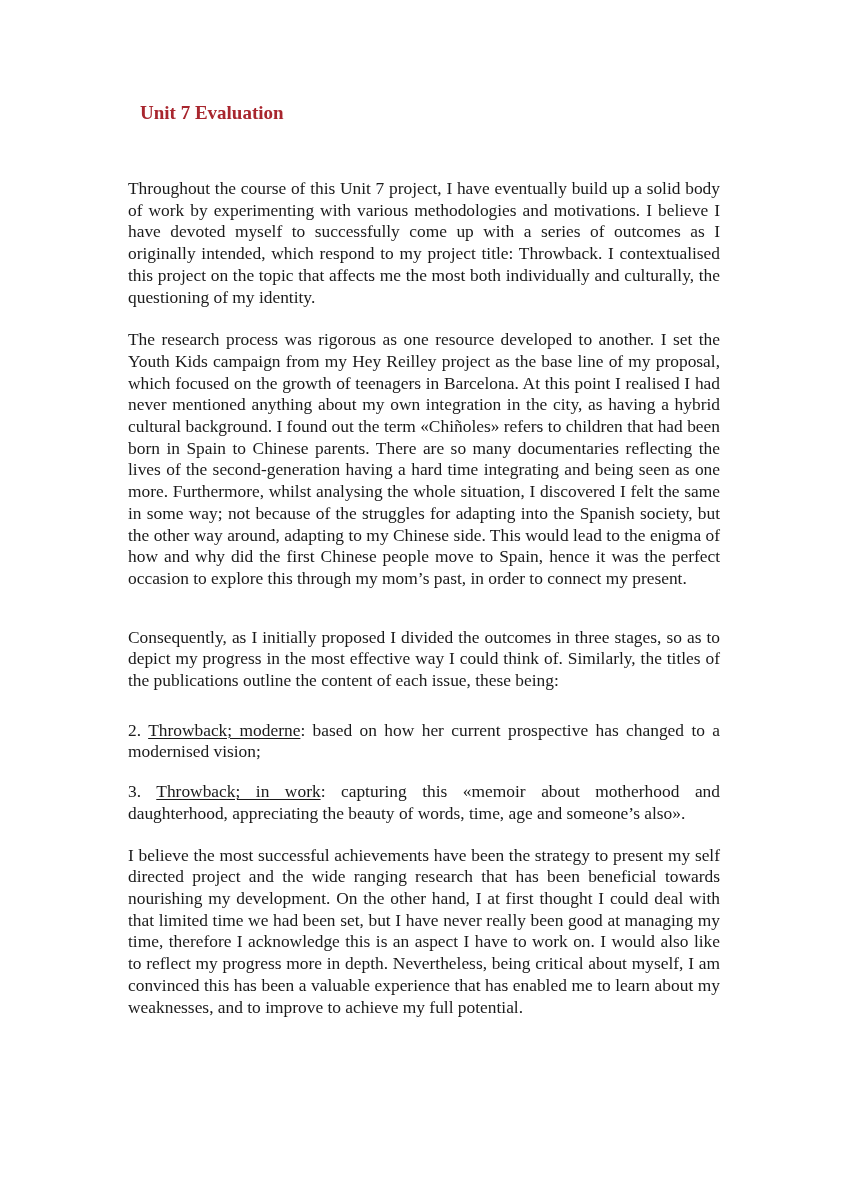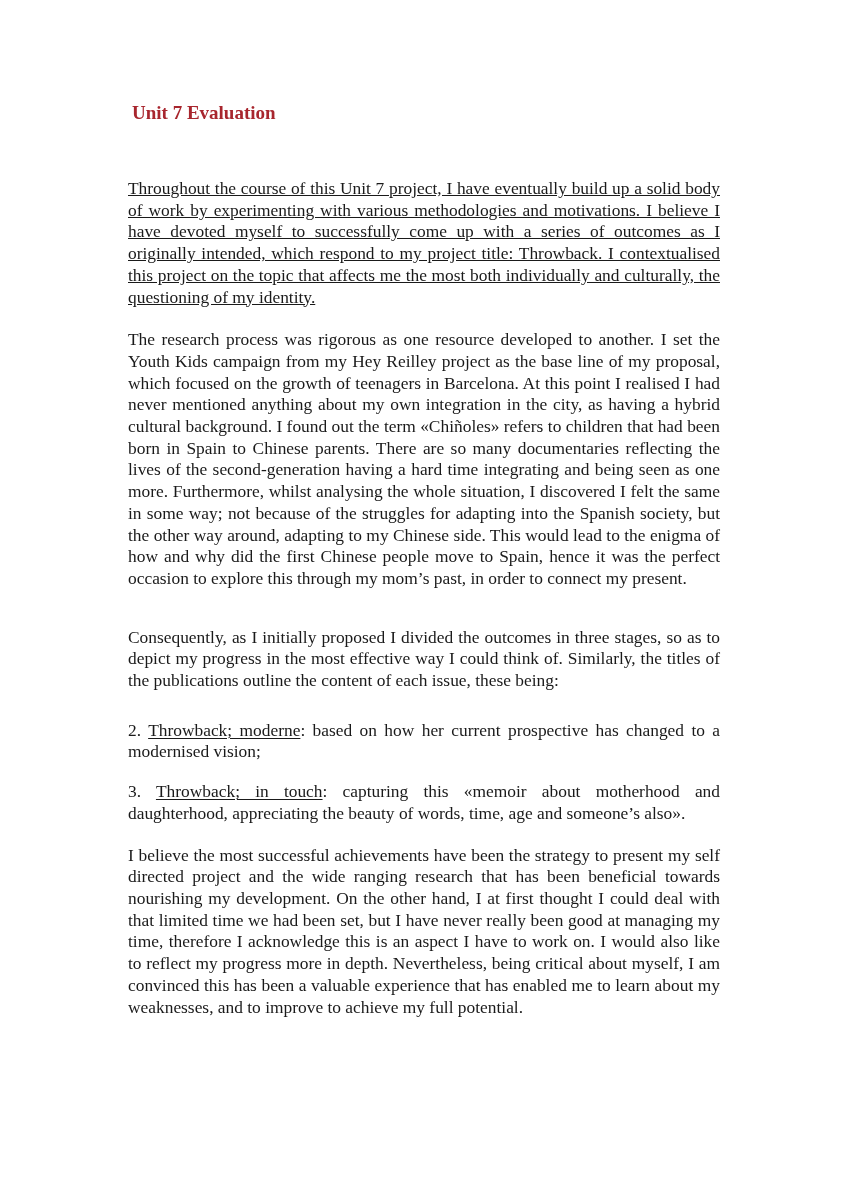--- a/index.html
+++ b/index.html
@@ -17,42 +17,42 @@
   }
   .page {
     position: absolute;
     left: 128px;
     top: 0;
     width: 592px;
   }
   .title {
     position: absolute;
     top: 101px;
-    left: 4px;
+    left: 12px;
     margin: 0;
     font-size: 19px;
     font-weight: bold;
     color: #a8262e;
     line-height: 24px;
     white-space: nowrap;
   }
   .body {
     position: absolute;
     top: 178px;
     left: 0;
     width: 592px;
   }
   p {
     margin: 0;
     font-size: 17.4px;
     line-height: 21.7px;
     text-align: justify;
     text-align-last: left;
   }
-  .p1 { margin-bottom: 21px; text-decoration: underline; }
+  .p1 { margin-bottom: 21px; }
   .p2 { margin-bottom: 37px; }
   .p3 { margin-bottom: 28px; }
   .li1 { margin-bottom: 17px; }
   .li2 { margin-bottom: 18px; }
   .li3 { margin-bottom: 20px; }
   .ul {
     text-decoration: underline;
     text-decoration-thickness: 1px;
     text-underline-offset: 2px;
   }
@@ -64,17 +64,17 @@
   <h1 class="title">Unit 7 Evaluation</h1>
 
   <div class="body">
     <p class="p1">Throughout the course of this Unit 7 project, I have eventually build up a solid body of work by experimenting with various methodologies and motivations. I believe I have devoted myself to successfully come up with a series of outcomes as I originally intended, which respond to my project title: Throwback. I contextualised this project on the topic that affects me the most both individually and culturally, the questioning of my identity.</p>
     <p class="p2">The research process was rigorous as one resource developed to another. I set the Youth Kids campaign from my Hey Reilley project as the base line of my proposal, which focused on the growth of teenagers in Barcelona. At this point I realised I had never mentioned anything about my own integration in the city, as having a hybrid cultural background. I found out the term «Chiñoles» refers to children that had been born in Spain to Chinese parents. There are so many documentaries reflecting the lives of the second-generation having a hard time integrating and being seen as one more. Furthermore, whilst analysing the whole situation, I discovered I felt the same in some way; not because of the struggles for adapting into the Spanish society, but the other way around, adapting to my Chinese side. This would lead to the enigma of how and why did the first Chinese people move to Spain, hence it was the perfect occasion to explore this through my mom’s past, in order to connect my present.</p>
     <p class="p3">Consequently, as I initially proposed I divided the outcomes in three stages, so as to depict my progress in the most effective way I could think of. Similarly, the titles of the publications outline the content of each issue, these being:</p>
 
 
     <p class="li2"><span>2. </span><span class="ul">Throwback; moderne</span><span>: based on how her current prospective has changed to a modernised vision;</span></p>
 
-    <p class="li3"><span>3. </span><span class="ul">Throwback; in touch</span><span>: capturing this «memoir about motherhood and daughterhood, appreciating the beauty of words, time, age and someone’s also».</span></p>
+    <p class="li3"><span>3. </span><span class="ul">Throwback; in work</span><span>: capturing this «memoir about motherhood and daughterhood, appreciating the beauty of words, time, age and someone’s also».</span></p>
 
     <p>I believe the most successful achievements have been the strategy to present my self directed project and the wide ranging research that has been beneficial towards nourishing my development. On the other hand, I at first thought I could deal with that limited time we had been set, but I have never really been good at managing my time, therefore I acknowledge this is an aspect I have to work on. I would also like to reflect my progress more in depth. Nevertheless, being critical about myself, I am convinced this has been a valuable experience that has enabled me to learn about my weaknesses, and to improve to achieve my full potential.</p>
   </div>
 </div>
 
 </body></html>

